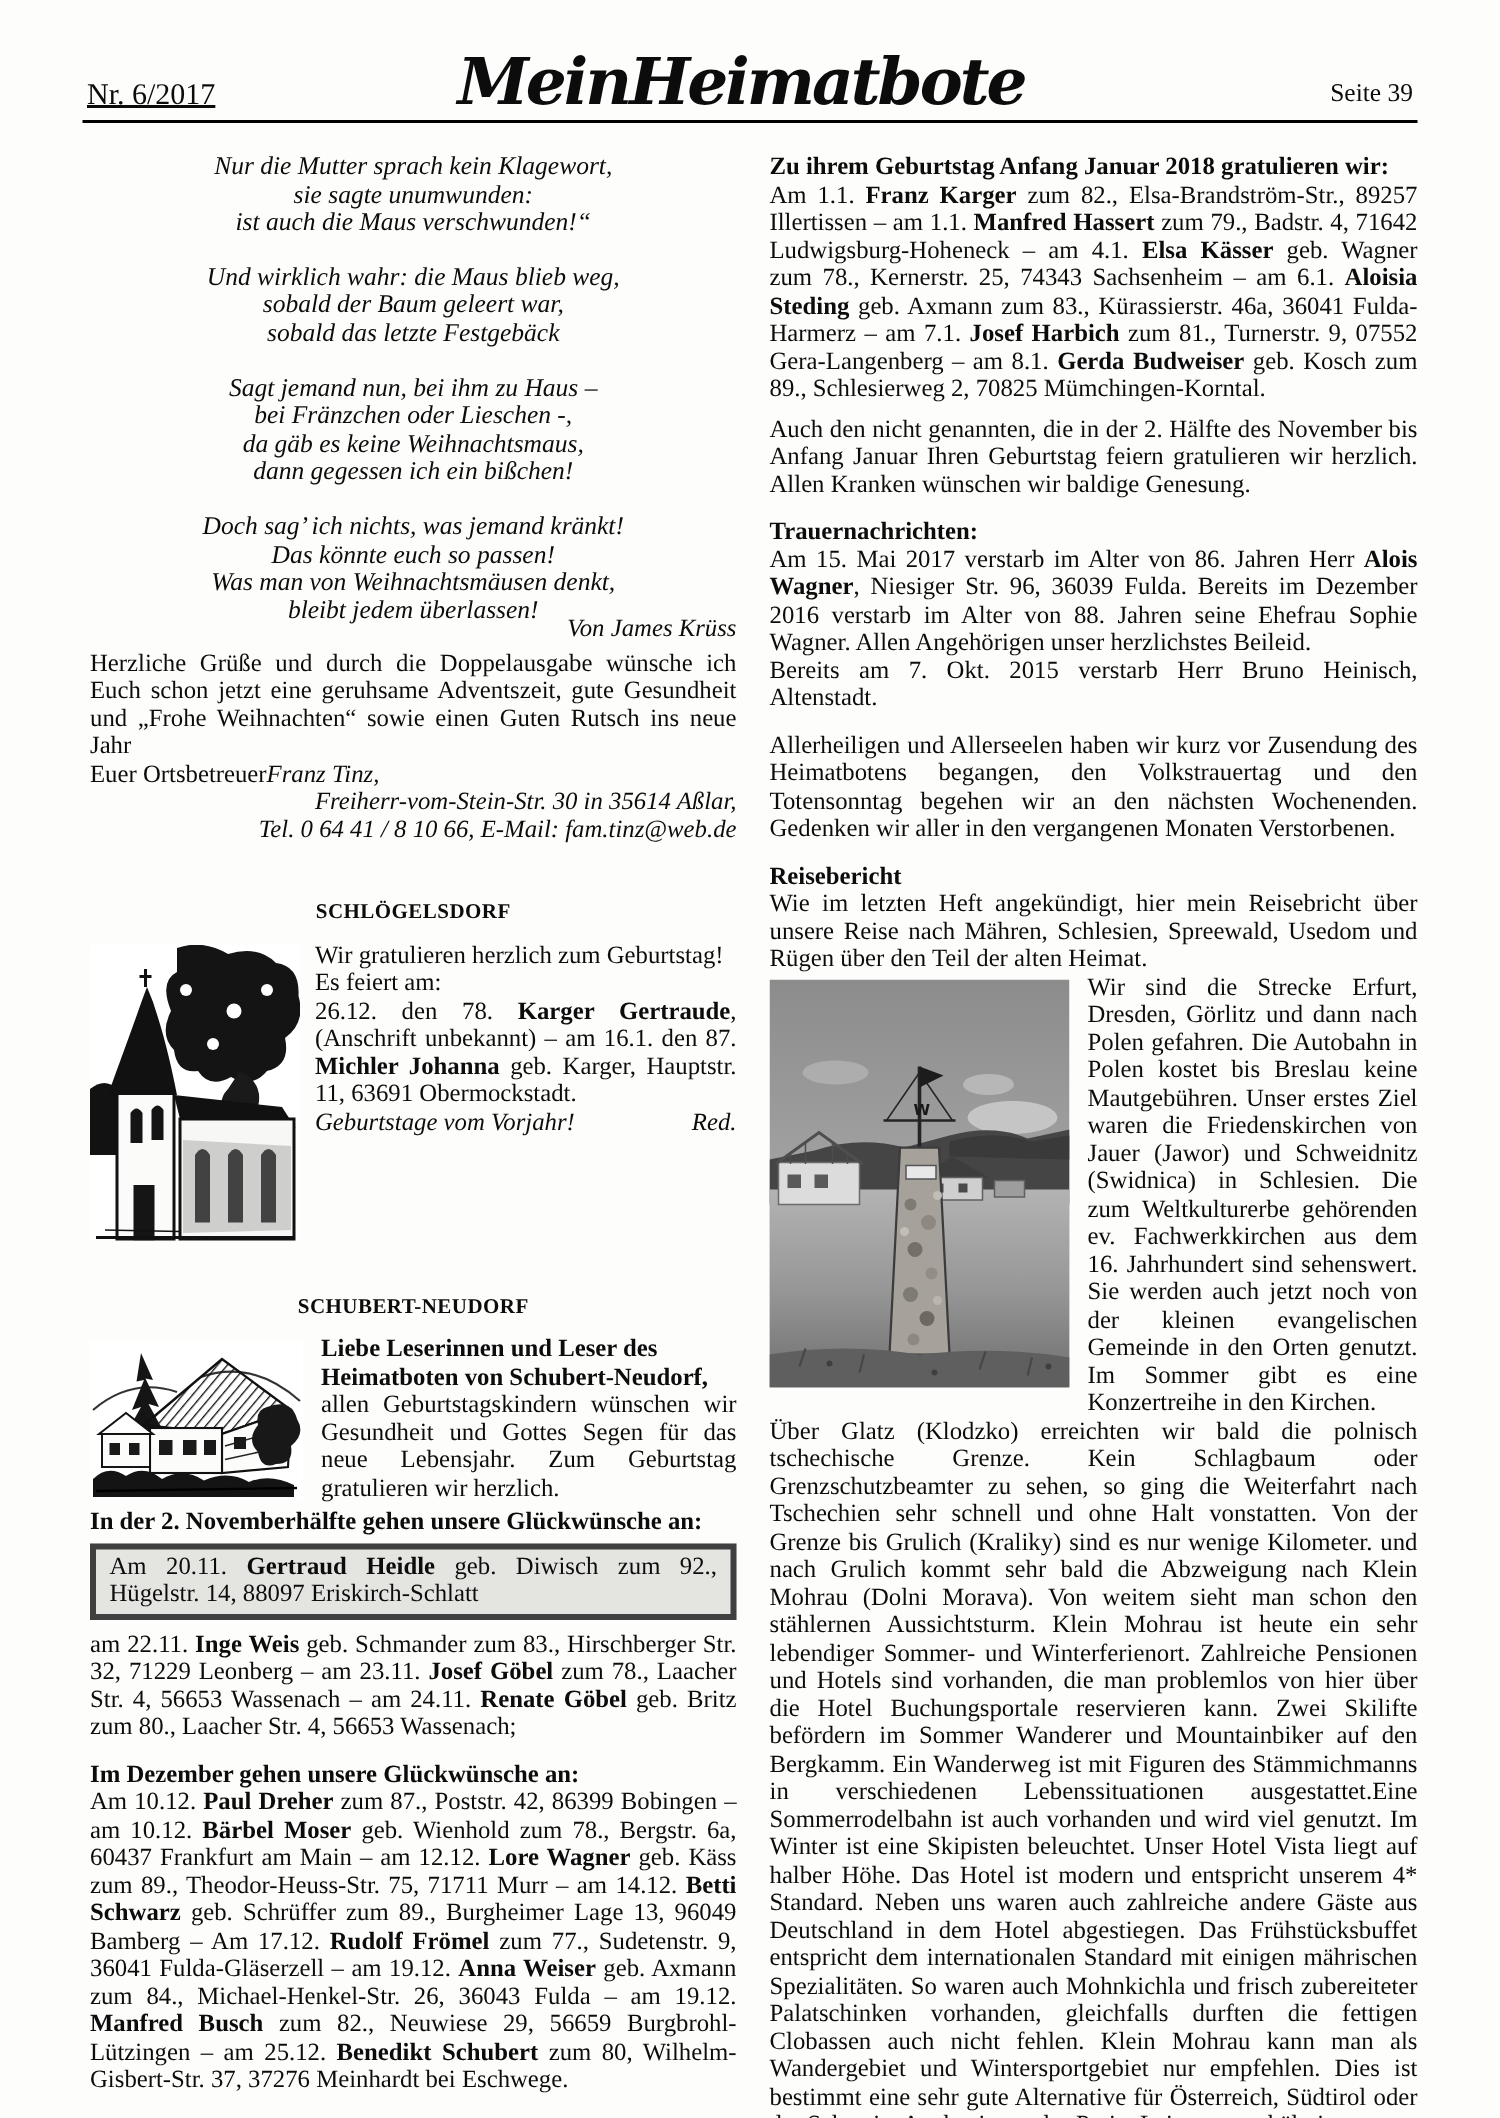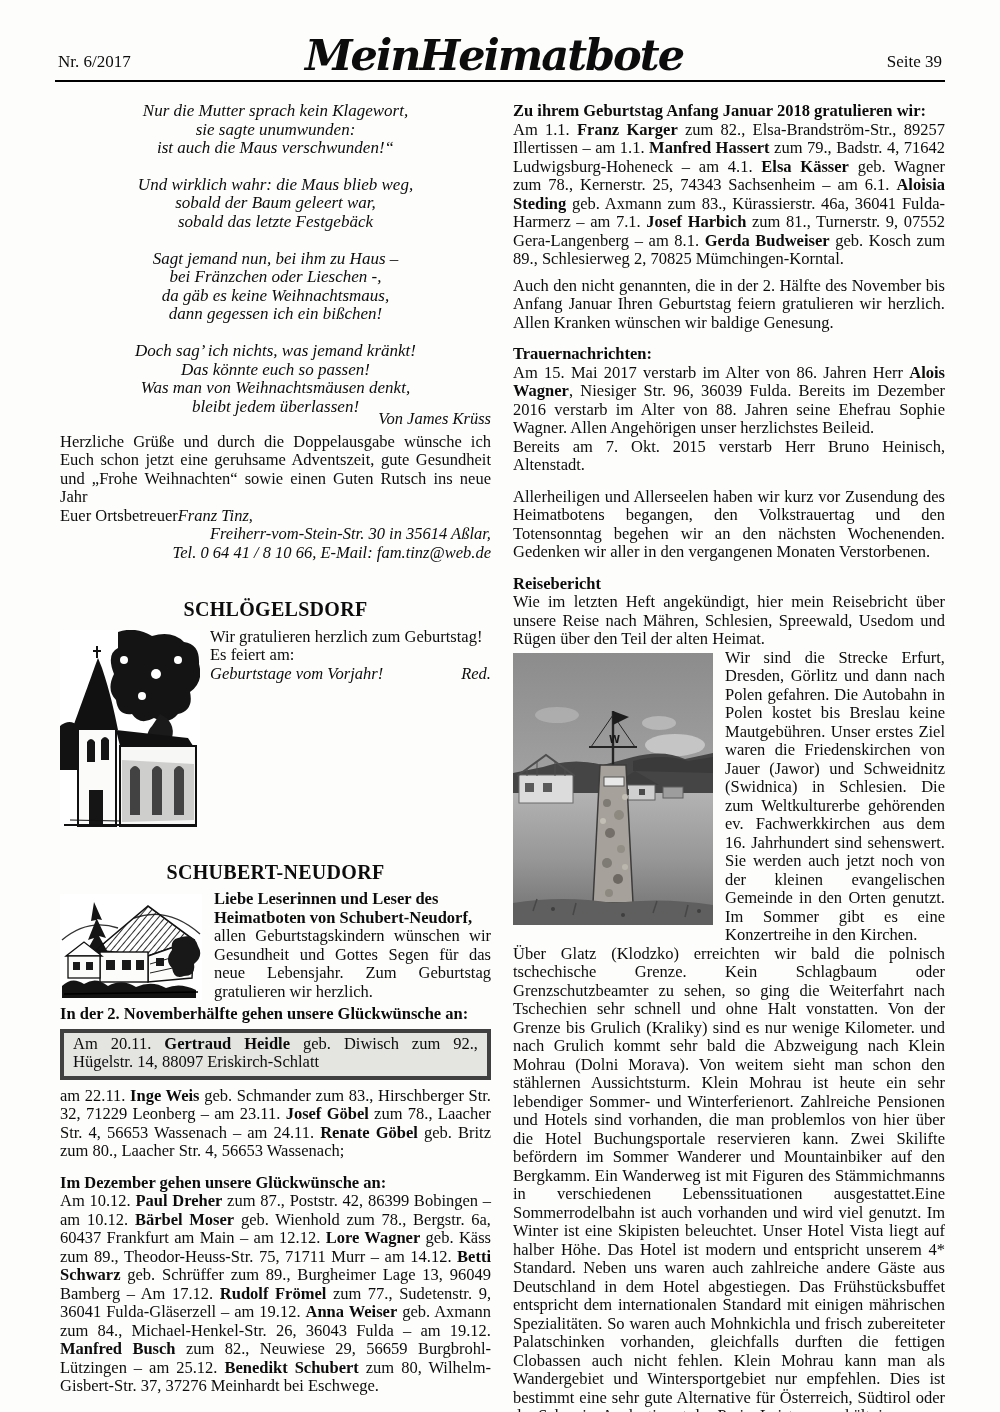--- a/index.html
+++ b/index.html
@@ -3,21 +3,21 @@
 <meta charset="utf-8">
 <style>
   html,body{margin:0;padding:0;background:#777;}
   .page{
     width:1000px;height:1412px;background:#fdfdfc;color:#0c0c0c;
     font-family:"Liberation Serif","DejaVu Serif",serif;
     position:relative;overflow:hidden;margin:0 auto;
   }
   
   .masthead-zone{position:relative;height:92px;}
-  .issue-no{position:absolute;left:58px;top:52px;font-size:17px;}
+  .issue-no{position:absolute;left:58px;top:52px;font-size:20px;text-decoration:underline;}
   .page-no{position:absolute;right:58px;top:52px;font-size:17px;}
   .masthead{
     position:absolute;left:0;right:12px;top:30px;text-align:center;
     font-family:"DejaVu Serif",serif;font-weight:bold;font-style:italic;
     font-size:43px;letter-spacing:-2px;
   }
   .head-rule{position:absolute;left:55px;right:55px;top:80px;border-top:2.5px solid #000;}
   
   .content{display:grid;grid-template-columns:431px 432px;column-gap:22px;padding:10px 56px 0 60px;}
   .col{font-size:16.5px;line-height:18.5px;}
@@ -26,21 +26,21 @@
   
   .poem{font-style:italic;text-align:center;font-size:17px;line-height:18.6px;}
   .poem .verse{margin-bottom:18px;}
   .attribution{text-align:right;font-style:italic;margin-top:-6px;}
   
   .greeting{margin-top:4px;}
   .signoff{display:flex;justify-content:flex-start;}
   .sig-right{font-style:italic;}
   .address{text-align:right;font-style:italic;}
   
-  .section-heading{text-align:center;font-weight:bold;font-size:20px;letter-spacing:.3px;}
+  .section-heading{text-align:center;font-weight:bold;font-size:14px;letter-spacing:.3px;}
   .schloegel-heading{margin-top:38px;margin-bottom:9px;}
   .schubert-heading{margin-top:32px;margin-bottom:9px;}
   figure{margin:0;padding:0;}
   .church-fig{float:left;width:140px;height:197px;margin:2px 10px 4px 0;}
   .house-fig{float:left;width:142px;height:106px;margin:4px 12px 2px 0;}
   .sub-footer{display:flex;justify-content:space-between;font-style:italic;}
   .nov-heading{clear:both;font-weight:bold;margin-top:4px;}
   .notice-box{
     clear:both;margin:5px 0 7px;border:4px solid #404040;background:#e4e4e1;
     padding:2px 9px 4px;text-align:justify;
@@ -138,20 +138,21 @@
             <path d="M92,140 q5,-8 10,0 l0,45 l-10,0 Z" fill="#1c1c1c" opacity=".85"></path>
             <path d="M114,140 q5,-8 10,0 l0,45 l-10,0 Z" fill="#1c1c1c" opacity=".85"></path>
             <path d="M62,130 L134,134 L134,190 L62,192 Z" fill="#555" opacity=".25"></path>
             <line x1="4" y1="195" x2="136" y2="195" stroke="#111" stroke-width="2"></line>
             <line x1="10" y1="190" x2="60" y2="191" stroke="#111" stroke-width="1"></line>
           </svg>
         </figure>
         <div>
           <div>Wir gratulieren herzlich zum Geburtstag!</div>
           <div>Es feiert am:</div>
+          <div class="para"><span>26.12. den 78. </span><span style="font-weight: bold;">Karger Gertraude</span><span>, (Anschrift unbekannt) – am 16.1. den 87. </span><span style="font-weight: bold;">Michler Johanna</span><span> geb. Karger, Hauptstr. 11, 63691 Obermockstadt.</span></div>
           <div class="sub-footer">
             <span>Geburtstage vom Vorjahr!</span>
             <span>Red.</span>
           </div>
         </div>
       </div>
 
       <div class="section-heading schubert-heading">SCHUBERT-NEUDORF</div>
       <div>
         <figure class="house-fig">

